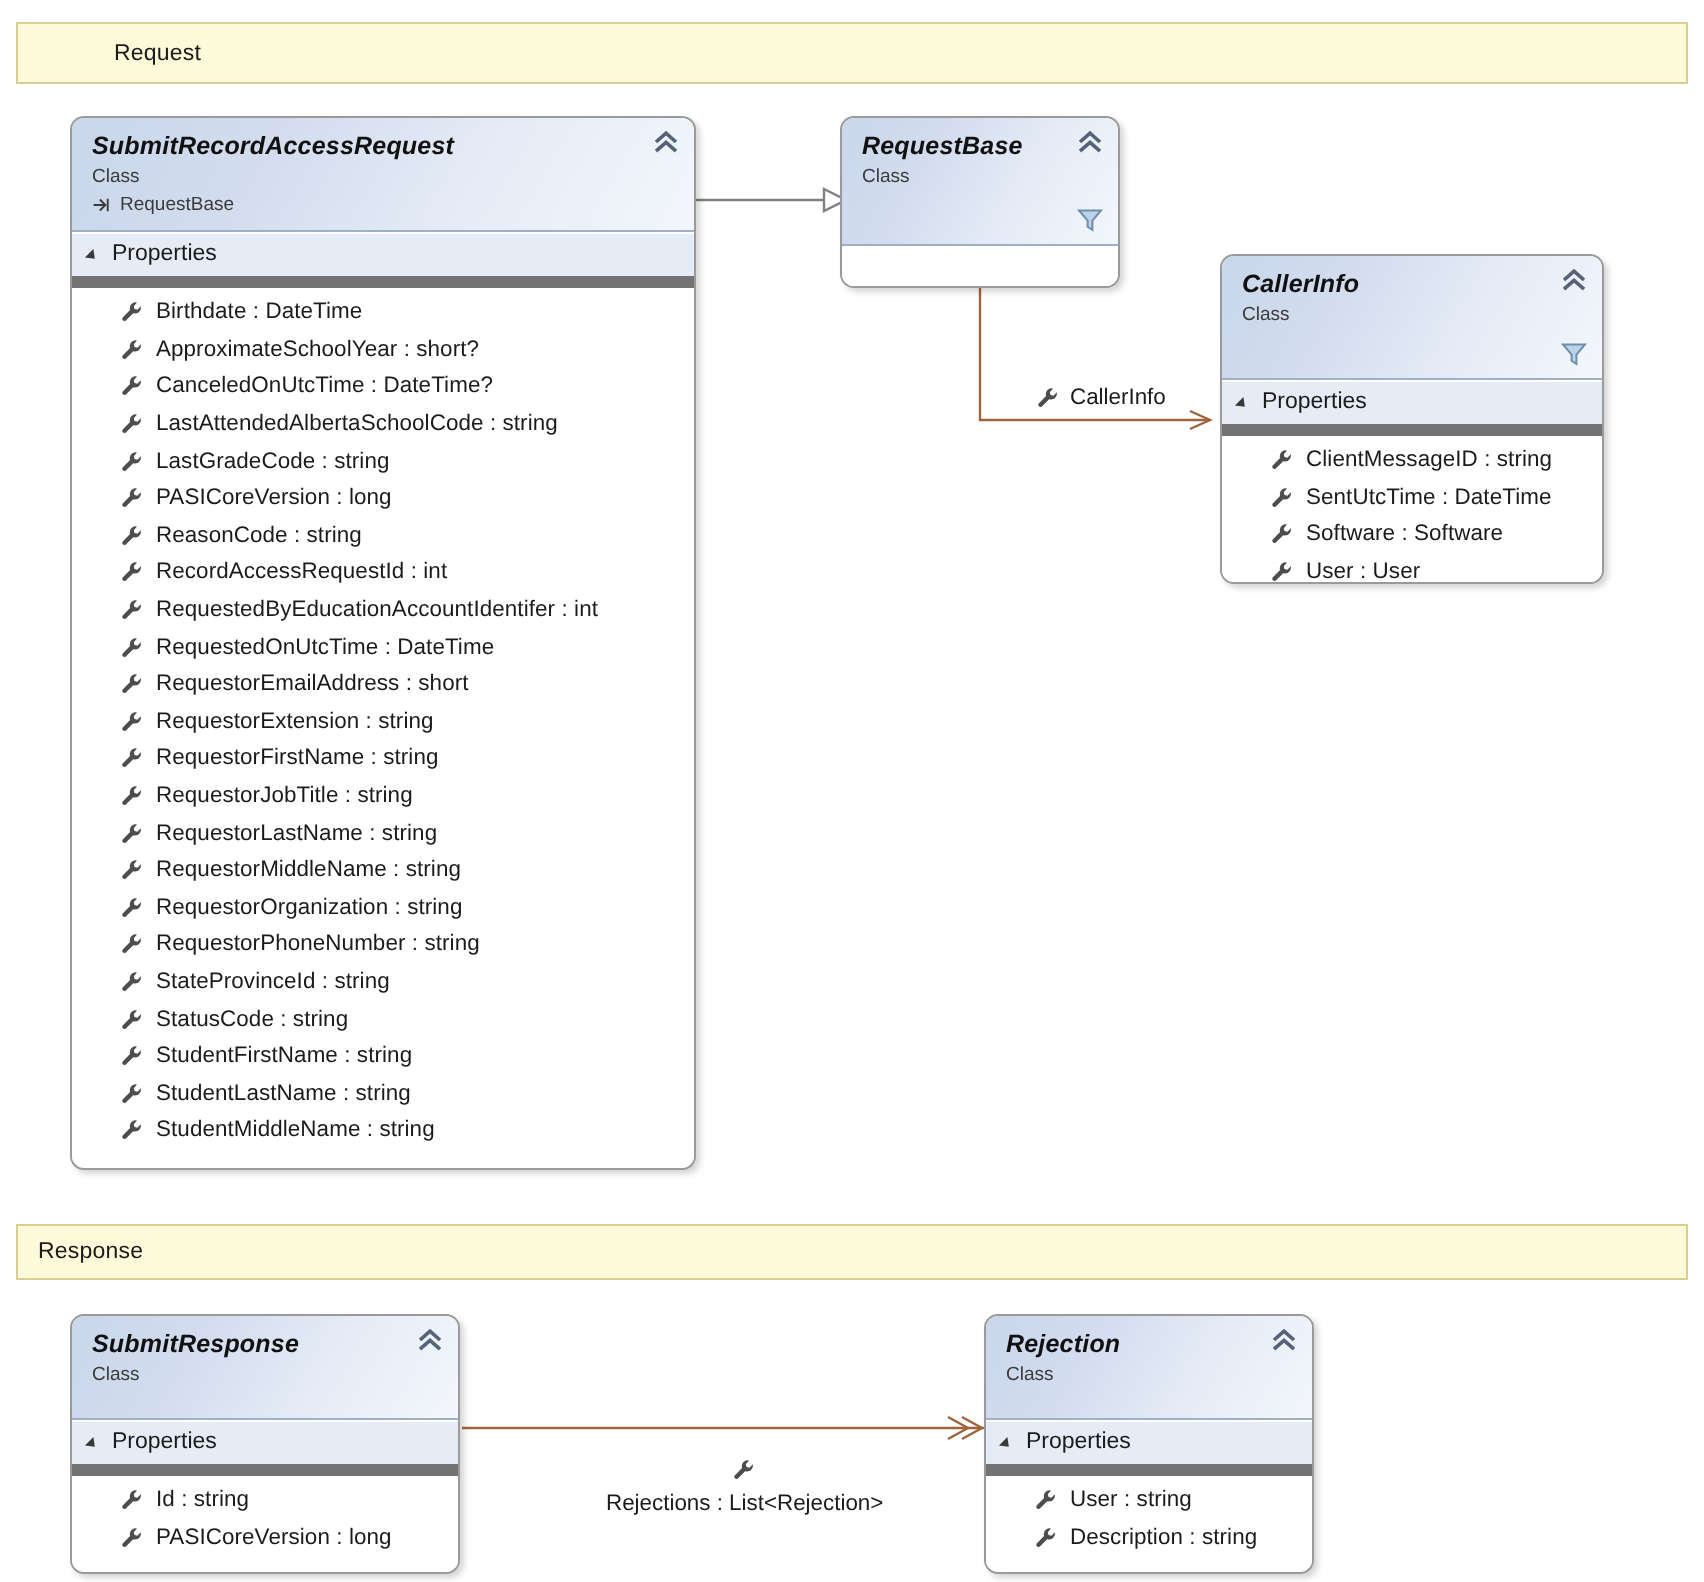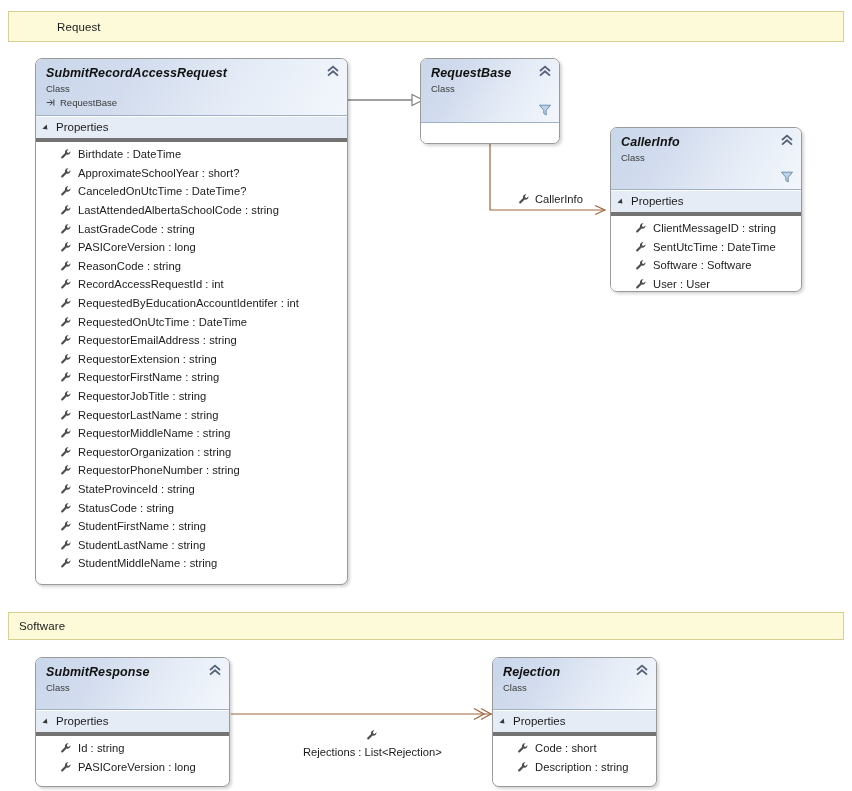--- a/index.html
+++ b/index.html
@@ -60,21 +60,21 @@
     position:absolute;right:7px;top:6px;width:14px;height:13px;
     cursor:pointer;
   }
   .funnel{
     position:absolute;right:7px;bottom:5px;width:14px;height:14px;
   }
 
   
   .compart-title{
     background:#e6ecf6;
-    border-bottom:4px solid #737373;
+    border-bottom:6px solid #737373;
     border-top:1px solid #ffffff;
     font-size:11.5px;color:#1b1b1b;
     padding:3px 0 3px 20px;
     position:relative;
     line-height:15px;
   }
   .compart-title .tri{
     position:absolute;left:8px;top:8px;
     width:0;height:0;
     border-left:4.5px solid #3a3a3a;
@@ -105,21 +105,21 @@
 </style>
 </head>
 <body>
 
 <div class="canvas">
 
   <div class="banner" id="banner-request">
     <span>Request</span>
   </div>
   <div class="banner" id="banner-response">
-    <span>Software</span>
+    <span>Response</span>
   </div>
 
   <svg class="conn" style="left:0;top:0;width:852px;height:791px;">
 
     <path d="M348,100 L412,100" stroke="#808080" stroke-width="1.3" fill="none"></path>
     <polygon points="412,94.5 423,100 412,105.5" fill="#ffffff" stroke="#808080" stroke-width="1.2"></polygon>
 
     <path d="M490,144 L490,210 L604,210" stroke="#a0643c" stroke-width="1.2" fill="none"></path>
     <path d="M595,205.5 L605,210 L595,214.5" stroke="#a0643c" stroke-width="1.2" fill="none"></path>
 
@@ -220,21 +220,21 @@
         <div class="member">
           <svg class="wrench" viewBox="0 0 16 16">
             <path d="M11.3 1.6a4 4 0 0 0-4.6 5.1L1.8 11.6a1.5 1.5 0 0 0 2.1 2.1l4.9-4.9a4 4 0 0 0 5.1-4.6l-2.3 2.3-1.9-.5-.5-1.9z" fill="#4d4d4d"></path>
           </svg>
           <span>RequestedOnUtcTime : DateTime</span>
         </div>
         <div class="member">
           <svg class="wrench" viewBox="0 0 16 16">
             <path d="M11.3 1.6a4 4 0 0 0-4.6 5.1L1.8 11.6a1.5 1.5 0 0 0 2.1 2.1l4.9-4.9a4 4 0 0 0 5.1-4.6l-2.3 2.3-1.9-.5-.5-1.9z" fill="#4d4d4d"></path>
           </svg>
-          <span>RequestorEmailAddress : string</span>
+          <span>RequestorEmailAddress : short</span>
         </div>
         <div class="member">
           <svg class="wrench" viewBox="0 0 16 16">
             <path d="M11.3 1.6a4 4 0 0 0-4.6 5.1L1.8 11.6a1.5 1.5 0 0 0 2.1 2.1l4.9-4.9a4 4 0 0 0 5.1-4.6l-2.3 2.3-1.9-.5-.5-1.9z" fill="#4d4d4d"></path>
           </svg>
           <span>RequestorExtension : string</span>
         </div>
         <div class="member">
           <svg class="wrench" viewBox="0 0 16 16">
             <path d="M11.3 1.6a4 4 0 0 0-4.6 5.1L1.8 11.6a1.5 1.5 0 0 0 2.1 2.1l4.9-4.9a4 4 0 0 0 5.1-4.6l-2.3 2.3-1.9-.5-.5-1.9z" fill="#4d4d4d"></path>
@@ -403,21 +403,21 @@
     </div>
     <div class="compart-title">
       <span class="tri"></span>
       <span>Properties</span>
     </div>
     <div class="members">
         <div class="member">
           <svg class="wrench" viewBox="0 0 16 16">
             <path d="M11.3 1.6a4 4 0 0 0-4.6 5.1L1.8 11.6a1.5 1.5 0 0 0 2.1 2.1l4.9-4.9a4 4 0 0 0 5.1-4.6l-2.3 2.3-1.9-.5-.5-1.9z" fill="#4d4d4d"></path>
           </svg>
-          <span>Code : short</span>
+          <span>User : string</span>
         </div>
         <div class="member">
           <svg class="wrench" viewBox="0 0 16 16">
             <path d="M11.3 1.6a4 4 0 0 0-4.6 5.1L1.8 11.6a1.5 1.5 0 0 0 2.1 2.1l4.9-4.9a4 4 0 0 0 5.1-4.6l-2.3 2.3-1.9-.5-.5-1.9z" fill="#4d4d4d"></path>
           </svg>
           <span>Description : string</span>
         </div>
       </div>
   </div>
 

